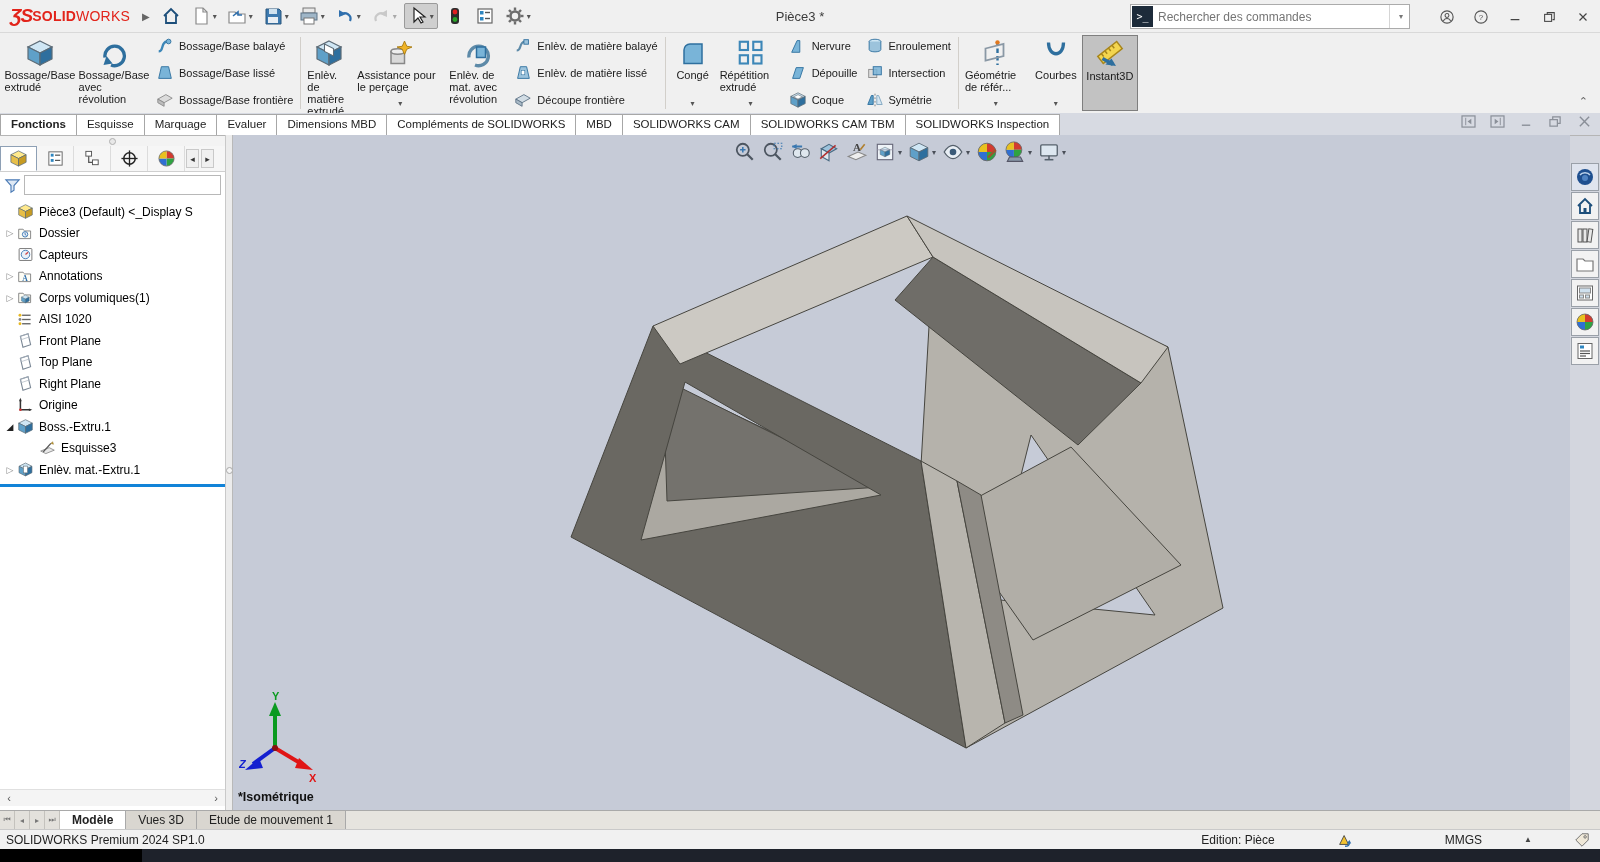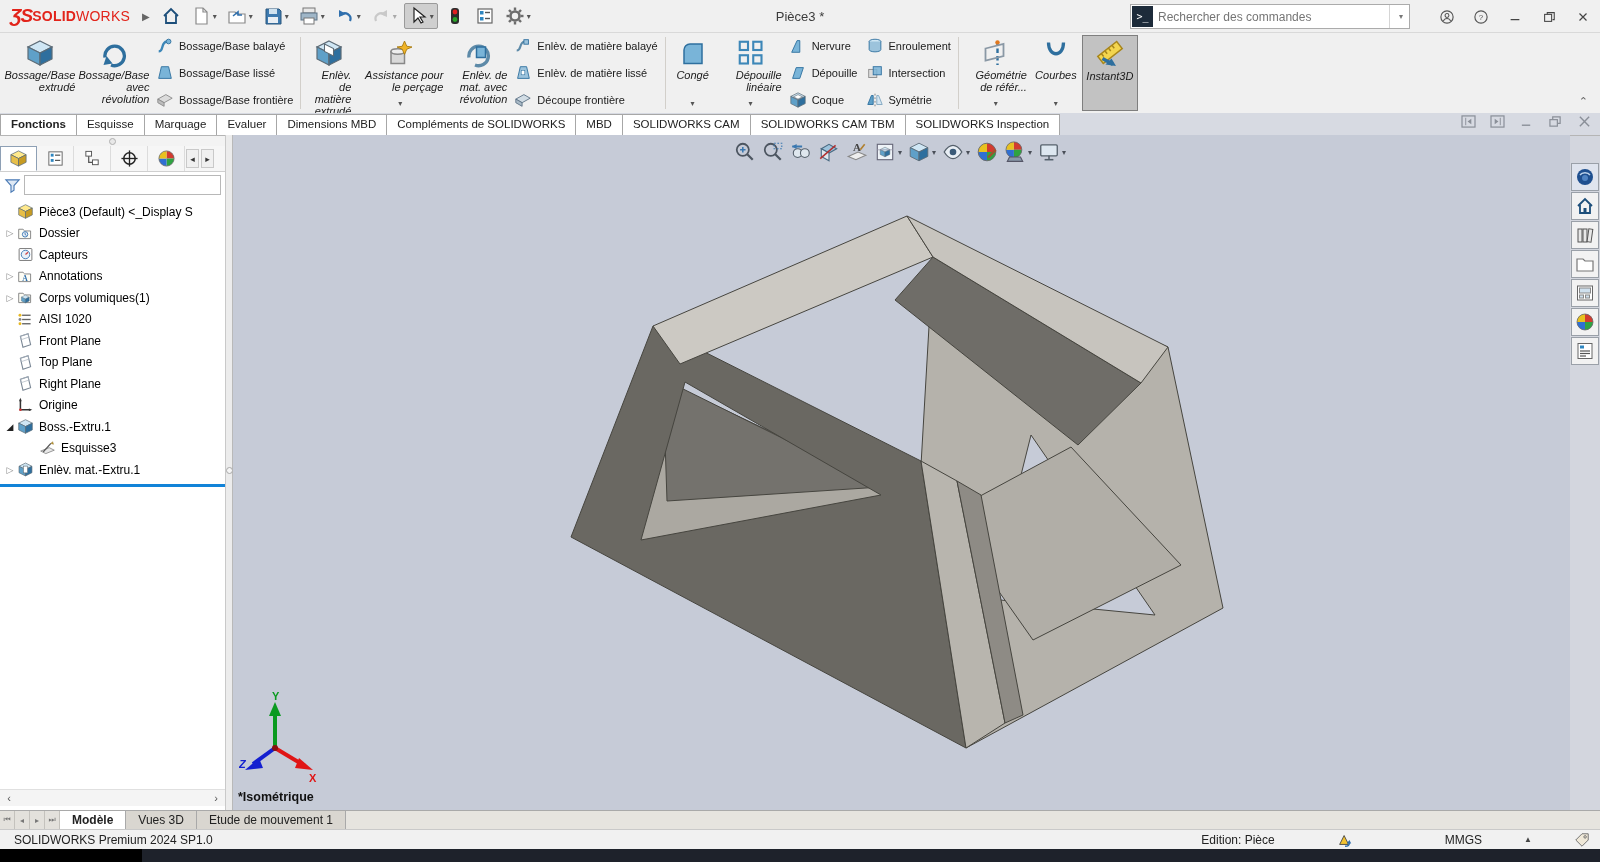--- a/index.html
+++ b/index.html
@@ -29,21 +29,21 @@
   #search-wrap .mag { border-left:1px solid #d5d5d5; padding:0 6px; display:flex; align-items:center; gap:3px; height:100%; }
   .winbtns { position:absolute; right:0; top:0; height:33px; display:flex; align-items:center; }
   .winbtn { width:34px; height:28px; display:flex; align-items:center; justify-content:center; }
   .winbtn svg { width:14px; height:14px; }
 
   
   #ribbon { position:absolute; left:0; top:33px; width:1600px; height:80px; background:#f0f0f0;
     display:flex; align-items:stretch; padding:2px 0 2px 4px; }
   .rbn-sep { width:1px; background:#d2cfca; margin:2px 3px; }
   .rbn-big { display:flex; flex-direction:column; align-items:center; justify-content:flex-start;
-    padding:3px 3px 1px 3px; text-align:right; font-size:11px; line-height:12px; color:#1a1a1a;font-style:italic; }
+    padding:3px 3px 1px 3px; text-align:left; font-size:11px; line-height:12px; color:#1a1a1a; }
   .rbn-big svg { width:30px; height:30px; flex:0 0 auto; }
   .rbn-big .lbl { margin-top:1px; }
   .rbn-big .dd { font-size:8px; color:#555; margin-top:auto; }
   .rbn-big.pressed { background:#c2c2c2; border:1px solid #7f7f7f; }
   .rbn-stack { display:flex; flex-direction:column; justify-content:space-between; gap:0; padding:0 4px; }
   .rbn-srow { display:flex; align-items:center; gap:5px; height:22px; font-size:11px; white-space:nowrap; }
   .rbn-srow svg { width:18px; height:18px; }
   #ribbon-collapse { position:absolute; right:12px; top:95px; color:#666; font-size:11px; }
 
   
@@ -115,21 +115,21 @@
   .navbtn { width:15px; display:flex; align-items:center; justify-content:center; font-size:8px; color:#777;
     background:#e3e1dc; border-right:1px solid #c4c2bd; }
   .mtab { padding:2px 12px; font-size:12px; color:#222; background:#d9d6d0; border-right:1px solid #a9a9a9;
     display:flex; align-items:center; white-space:nowrap; }
   .mtab.active { background:#ffffff; font-weight:bold; }
   #bottomtabs .rest { flex:1; background:#e6e4df; }
 
   
   #statusbar { position:absolute; left:0; top:829px; width:1600px; height:20px; background:#f1f1f1;
     border-top:1px solid #c9c9c9; display:flex; align-items:center; font-size:12px; color:#222; }
-  #statusbar .left { padding-left:14px; }
+  #statusbar .left { padding-left:6px; }
   #statusbar .right { position:absolute; right:0; display:flex; align-items:center; gap:12px; }
   #statusbar .right .edition { margin-right:50px; }
   #statusbar .right svg { width:16px; height:16px; }
   #statusbar .right .units { margin:0 30px 0 80px; }
   #statusbar .right .up { font-size:8px; color:#444; margin-right:30px; }
   #statusbar .right .tag { margin-right:10px; }
 
   #taskbar { position:absolute; left:0; top:849px; width:1600px; height:13px; background:#1e222b; }
   #taskbar .startblock { position:absolute; left:0; top:0; width:142px; height:13px; background:#000; }
 </style>
@@ -377,21 +377,21 @@
       </div>
       <div class="rbn-big" style="width: 68px;">
         <svg viewBox="0 0 20 20">
           <g fill="none" stroke="#3d87b8" stroke-width="1.4">
             <rect x="2.5" y="2.5" width="5.5" height="5.5"></rect>
             <rect x="11.5" y="2.5" width="5.5" height="5.5"></rect>
             <rect x="2.5" y="11.5" width="5.5" height="5.5"></rect>
             <rect x="11.5" y="11.5" width="5.5" height="5.5"></rect>
           </g>
         </svg>
-        <span class="lbl">Dépouille linéaire</span>
+        <span class="lbl">Répétition extrudé</span>
         <span class="dd">▾</span>
       </div>
       <div class="rbn-stack">
         <div class="rbn-srow">
           <svg viewBox="0 0 20 20">
             <polygon points="3,17 9,4 12,4 12,17" fill="#79b4d8" stroke="#2e6f9e"></polygon>
           </svg>
           <span>Nervure</span>
         </div>
         <div class="rbn-srow">

